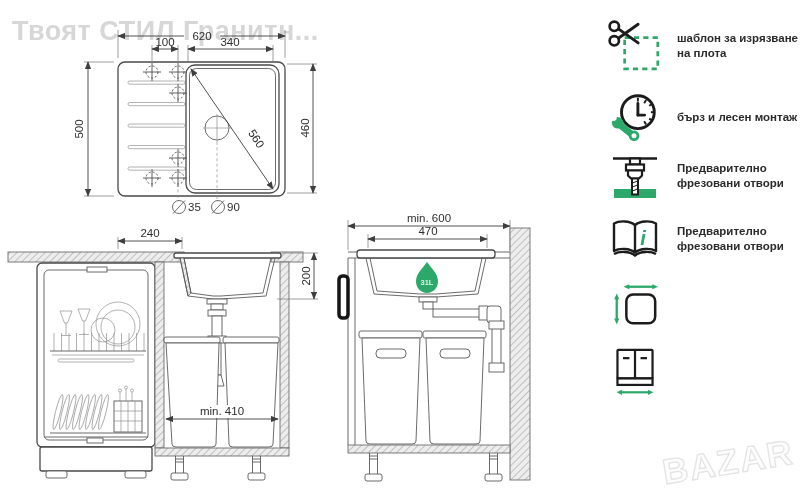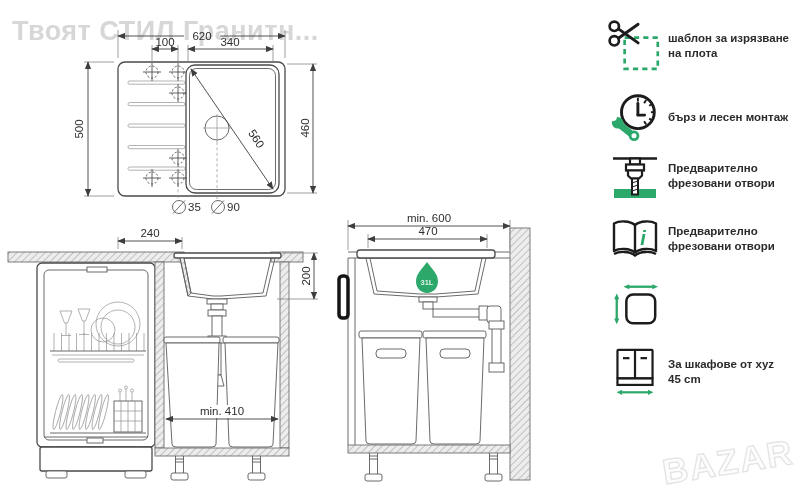--- a/index.html
+++ b/index.html
@@ -12,21 +12,21 @@
   .xl{stroke:#858585;stroke-width:.8;fill:none}
   .ol{stroke:#4a4a4a;stroke-width:1.3;fill:#fff}
   .tl{stroke:#5a5a5a;stroke-width:.9;fill:none}
   .tlf{stroke:#5a5a5a;stroke-width:.9;fill:#fff}
   .thin{stroke:#909090;stroke-width:.7;fill:none}
   .dash{stroke-dasharray:3 2.4}
   .dimtxt{font-family:"Liberation Sans",sans-serif;font-size:11.5px;fill:#2e2e2e;text-anchor:middle}
   .hatchf{fill:url(#hatch);stroke:#6e6e6e;stroke-width:.9}
   
   .features{position:absolute;left:602px;top:0;width:198px;height:494px;z-index:2}
-  .feature-row{position:absolute;left:0;width:198px;display:flex;align-items:center;}
+  .feature-row{position:absolute;left:0;width:198px;display:flex;align-items:center;gap:9px}
   .feature-icon{flex:0 0 66px;display:flex;justify-content:center;align-items:center}
   .feature-text{font-size:11.5px;font-weight:700;color:#2b2b2b;line-height:1.3;width:122px}
   .watermark-bazar{position:absolute;right:6px;bottom:12px;font-size:35px;font-weight:800;color:#fdfdfd;-webkit-text-stroke:1.3px #e4e4e4;text-shadow:0 0 1px #e6e6e6;transform:rotate(-9deg);letter-spacing:2px;z-index:3}
 </style>
 </head>
 <body>
 
 <div class="canvas">
 
   <div class="watermark-top">Твоят СТИЛ Гранитн...</div>
@@ -460,20 +460,19 @@
           <rect x="7" y="4" width="38" height="31" rx="1" fill="#fff" stroke="#1c1c1c" stroke-width="2.4"></rect>
           <line x1="26" y1="4" x2="26" y2="35" stroke="#1c1c1c" stroke-width="2.4"></line>
           <line x1="13" y1="13" x2="20" y2="13" stroke="#1c1c1c" stroke-width="2.4"></line>
           <line x1="32" y1="13" x2="39" y2="13" stroke="#1c1c1c" stroke-width="2.4"></line>
           <rect x="7" y="35" width="38" height="7" fill="#fff" stroke="#1c1c1c" stroke-width="2.4"></rect>
           <line x1="11" y1="50" x2="41" y2="50" stroke="#2CA86B" stroke-width="2.4"></line>
           <polygon points="6,50 12,47.2 12,52.8" fill="#2CA86B"></polygon>
           <polygon points="46,50 40,47.2 40,52.8" fill="#2CA86B"></polygon>
         </svg>
       </div>
-      <div class="feature-text">За шкафове от xyz 45 cm</div>
     </div>
 
   </div>
 
   <div class="watermark-bazar">BAZAR</div>
 
 </div>
 
 </body></html>

